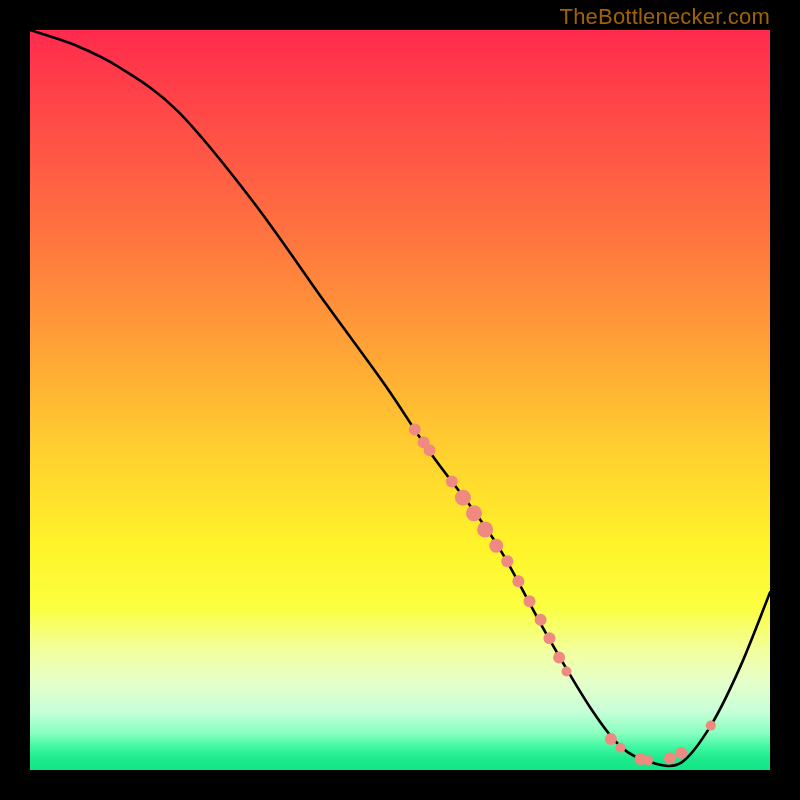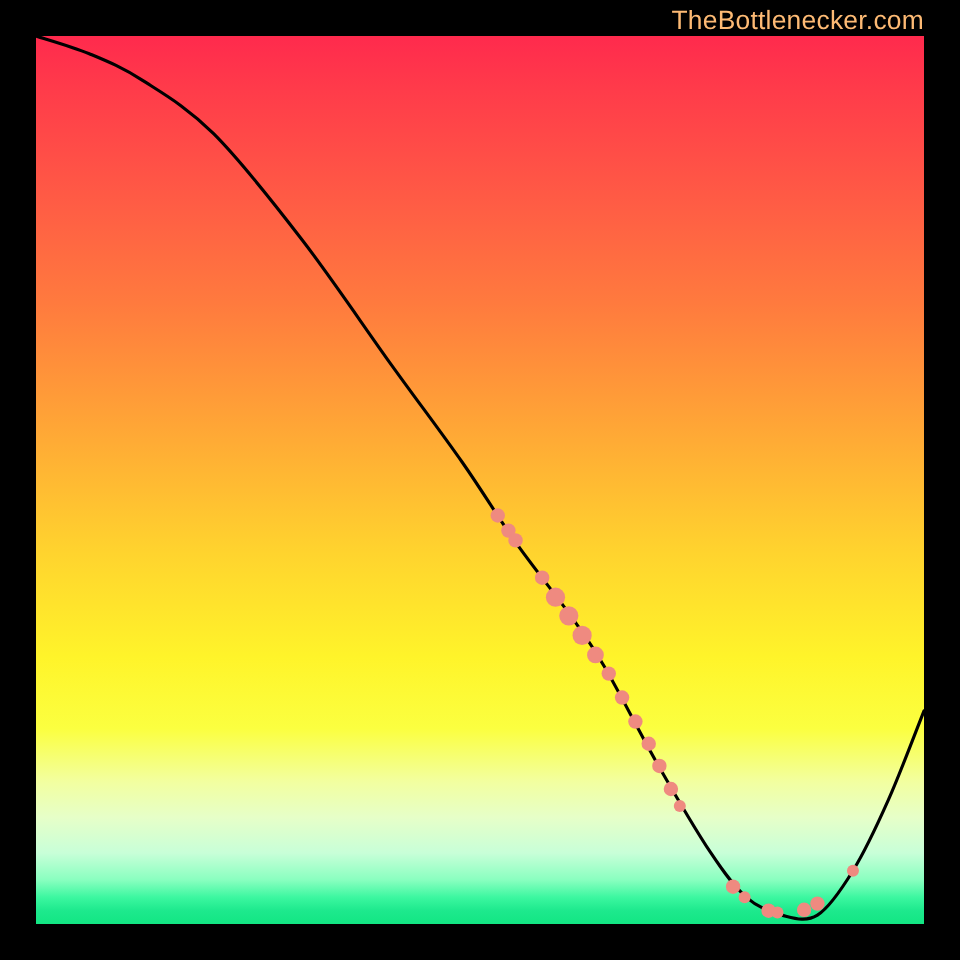--- a/index.html
+++ b/index.html
@@ -50,21 +50,21 @@
   svg.curve {
     position: absolute;
     inset: 0;
     width: 100%;
     height: 100%;
   }
   .watermark {
     position: absolute;
     top: 4px;
     right: 30px;
-    color: #fdba74;
+    color: #a16207;
     font-size: 22px;
     font-weight: 500;
     letter-spacing: 0.2px;
     user-select: none;
   }
 </style>
 </head>
 <body>
 
 <div class="stage">

